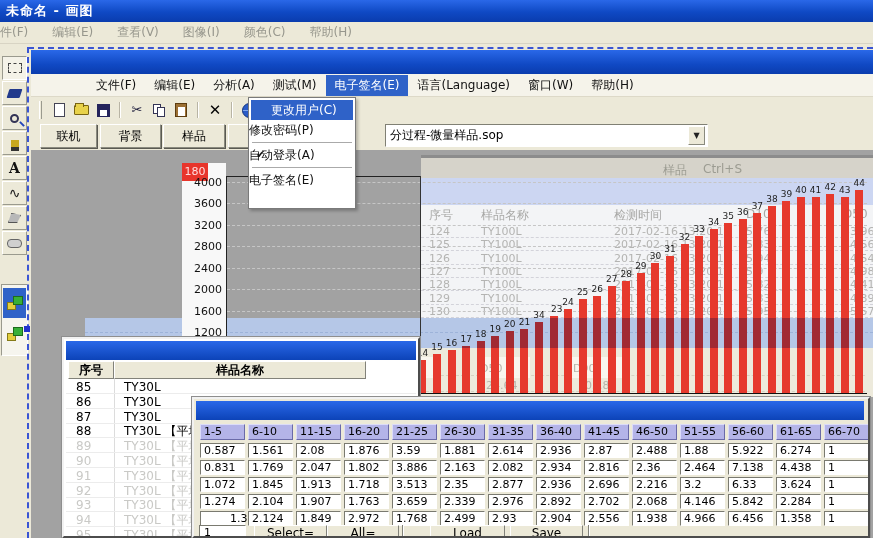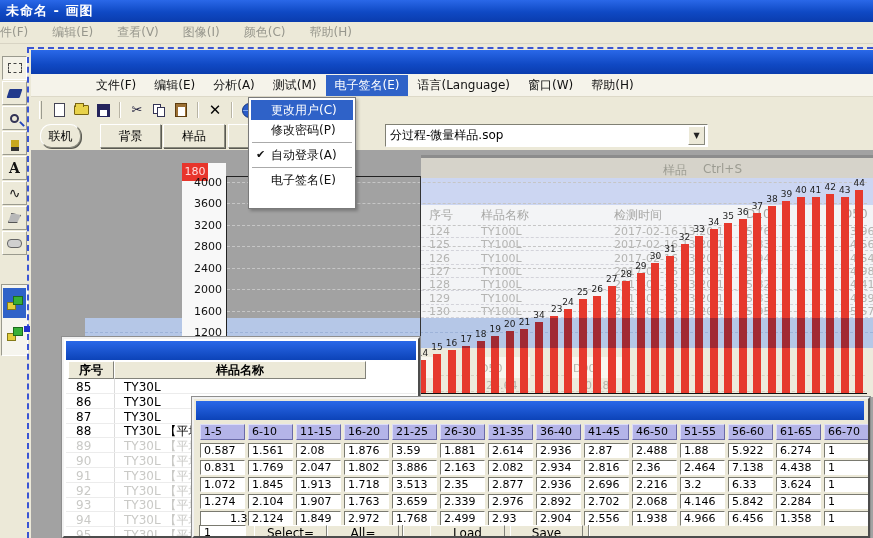--- a/index.html
+++ b/index.html
@@ -139,21 +139,21 @@
     border:1px solid; border-color:#7a7a70 #fff #fff #7a7a70; font-size:11px; line-height:13px; padding-left:3px; color:#000; }
   #dist-count { position:absolute; left:5px; top:126px; width:47px; height:15px; background:#fff;
     border:1px solid; border-color:#7a7a70 #fff #fff #7a7a70; font-size:11px; line-height:13px; padding-left:4px; }
   .d-btn { position:absolute; top:126px; height:16px; background:#ece9d8; text-align:center; font-size:12px; line-height:14px;
     border:1px solid; border-color:#fff #82827a #82827a #fff; }
   .d-sep { position:absolute; top:126px; width:2px; height:14px; border-left:1px solid #82827a; border-right:1px solid #fff; }
 
   
   #dropdown { left:248px; top:97px; width:108px; height:112px; background:#fff; border:1px solid #7a7a7a;
     box-shadow:2px 2px 3px rgba(0,0,0,0.25); z-index:90; padding-top:2px; }
-  .dd-item { position:relative; height:20px; line-height:20px; padding-left:22px; color:#111; white-space:nowrap; }
+  .dd-item { position:relative; height:20px; line-height:20px; color:#111; white-space:nowrap; }
   .dd-item.hl { background:#2f62c8; color:#fff; margin:0 2px; padding-left:20px; }
   .dd-sep { height:1px; background:#aaa; margin:2px 3px; }
   .dd-check { position:absolute; left:7px; top:0; font-size:11px; }
 </style>
 </head>
 <body>
 
 <div class="abs" id="paint-title">未命名 - 画图</div>
 <div class="abs" id="paint-menubar">
     <span class="pm-item clip">文件(F)</span>
@@ -247,21 +247,21 @@
   <span class="tb-sep"></span>
   <span class="tb-ico">
       <span class="ico-x">✕</span>
     </span>
   <span class="tb-sep"></span>
   <span class="tb-ico">
       <span class="ico-globe"></span>
     </span>
 </div>
 <div class="abs" id="app-btnrow">
-    <div class="xbtn" style="left: 9px; width: 41px; border-radius: 11px;">联机</div>
+    <div class="xbtn" style="left: 9px; width: 57px;">联机</div>
     <div class="xbtn" style="left: 69px; width: 61px;">背景</div>
     <div class="xbtn" style="left: 132px; width: 62px;">样品</div>
     <div class="xbtn" style="left: 197px; width: 60px;"></div>
   </div>
 <div class="abs" id="app-combo">分过程-微量样品.sop</div>
 <div class="abs" id="combo-arrow">▼</div>
 
 <div class="abs" id="workspace"></div>
 
 <div class="abs" id="ghost-menuband">

